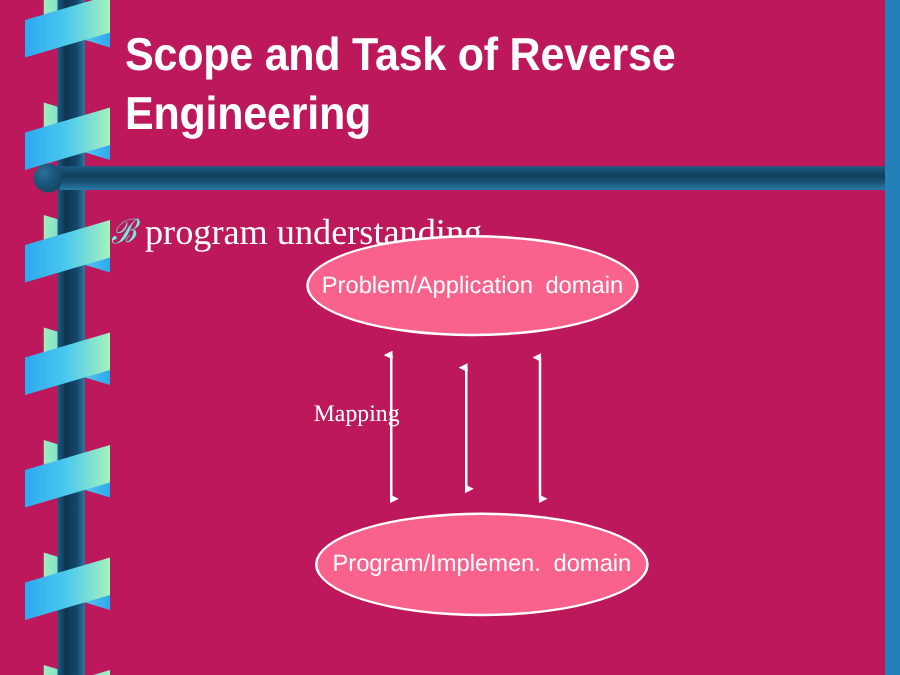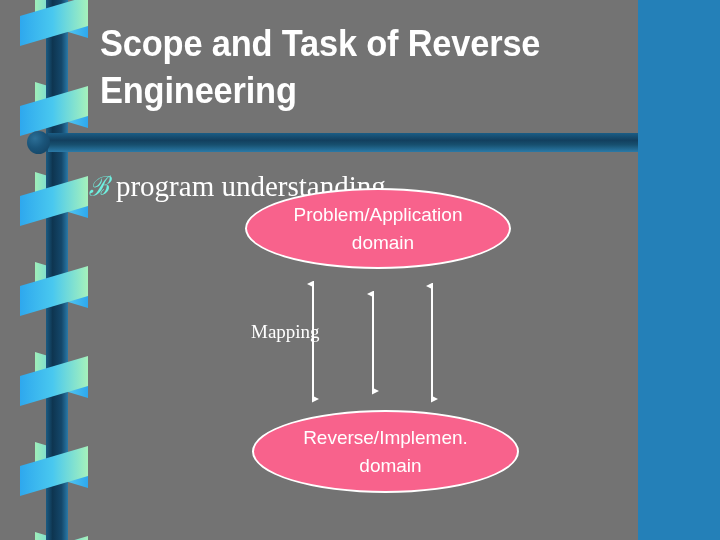--- a/index.html
+++ b/index.html
@@ -2,24 +2,24 @@
 <html><head>
 <meta charset="utf-8">
 <style>
   html, body {
     margin: 0;
     padding: 0;
     background: #2480b8;
   }
   #slide {
     position: relative;
-    width: 638px;
+    width: 708px;
     height: 540px;
     overflow: hidden;
-    background: #737373;
+    background: #be185d;
     font-family: "Liberation Sans", sans-serif;
   }
 
   
   .ribbon-band {
     position: absolute;
     left: 0;
     top: 0;
     width: 110px;
     height: 540px;
@@ -93,21 +93,21 @@
   }
 
   
   .ellipse {
     position: absolute;
     background: #f8628c;
     border: 2px solid #ffffff;
     border-radius: 50%;
     box-sizing: border-box;
     display: flex;
-    flex-direction: column;
+    flex-direction: row;
     align-items: center;
     justify-content: center;
     color: #ffffff;
     font-family: "Liberation Sans", sans-serif;
     font-size: 19px;
     line-height: 1.45;
     text-align: left;
   }
   .ellipse-top {
     left: 245px;
@@ -218,19 +218,19 @@
     <line x1="373" y1="294" x2="373" y2="391" stroke="#ffffff" stroke-width="2" marker-start="url(#arwDown)" marker-end="url(#arwUp)"></line>
     <line x1="432" y1="286" x2="432" y2="399" stroke="#ffffff" stroke-width="2" marker-start="url(#arwDown)" marker-end="url(#arwUp)"></line>
   </svg>
 
   <div class="ellipse ellipse-top">
     <div class="line1">Problem/Application</div>
     <div class="line2">domain</div>
   </div>
 
   <div class="ellipse ellipse-bottom">
-    <div class="line1">Reverse/Implemen.</div>
+    <div class="line1">Program/Implemen.</div>
     <div class="line2">domain</div>
   </div>
 
   <div class="mapping-label">Mapping</div>
 
 </div>
 
 </body></html>

